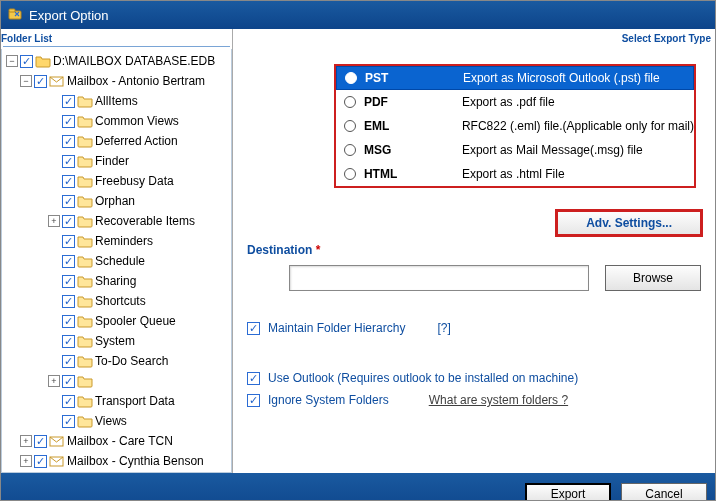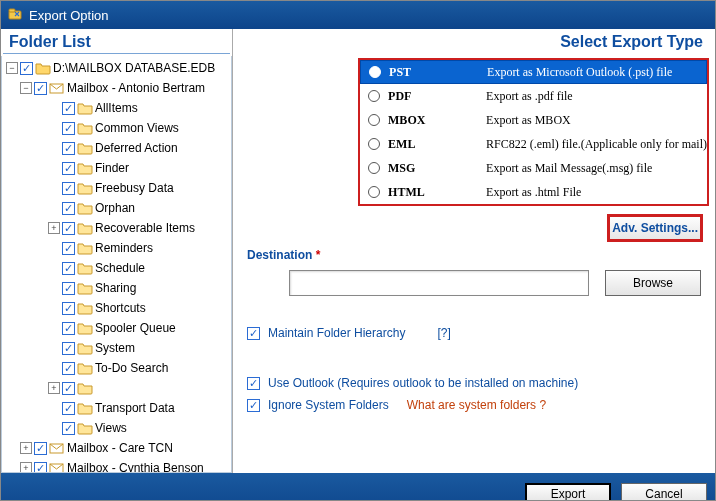--- a/index.html
+++ b/index.html
@@ -36,22 +36,22 @@
   .right {
     flex: 1;
     display: flex;
     flex-direction: column;
     padding: 0 4px;
     align-items: flex-end;
   }
   .section-header {
     color: #0f4ea0;
     font-weight: 600;
-    font-size: 16px;
-    padding: 4px 8px 2px;
+    font-size: 10px;
+    padding: 4px 0 2px;
   }
   .divider {
     height: 1px;
     background: #7aa5d6;
     margin: 0 2px 2px;
   }
   .tree {
     flex: 1;
     overflow: auto;
     padding: 2px 2px 2px 4px;
@@ -81,22 +81,21 @@
     display: inline-flex;
     align-items: center; justify-content: center;
     color: #1e60c8;
     font-size: 11px;
     cursor: pointer;
   }
   .ficon { width:16px; height:14px; display:inline-block; }
   .ficon svg { width:16px; height:14px; }
   .export-table {
     border: 2px solid #cd1f1f;
-    margin: 2px;
-    font-family: Liberation Serif, serif;
+    margin: 15px;
   }
   .export-row {
     display: flex;
     align-items: center;
     height: 24px;
     padding-left: 8px;
     gap: 8px;
     cursor: pointer;
   }
   .export-row.sel {
@@ -110,21 +109,21 @@
     background:#fff;
   }
   .export-row.sel .radio { border-color:#fff; }
   .radio .dot { width:6px; height:6px; background:#000; border-radius:50%; }
   .export-row.sel .radio .dot { background:#fff; }
   .col-fmt { width:90px; font-weight:600; }
   .right-body { padding: 6px 10px; display:flex; flex-direction:column; gap:8px; }
   .adv-wrap { display:flex; justify-content:flex-end; padding: 6px 8px 0; }
   .adv-btn {
     border: 3px solid #cd1f1f;
-    padding: 4px 2px;
+    padding: 4px 28px;
     background: linear-gradient(#fdfdfd,#e7e7e7);
     color: #0f4ea0;
     font-weight: 600;
     cursor: pointer;
   }
   .dest-label { color:#0f4ea0; font-weight:600; }
   .dest-label .req { color:#c00; }
   .dest-row { display:flex; gap:16px; align-items:center;padding-left:42px; }
   .dest-input {
     width: 300px; height:26px;
@@ -139,21 +138,21 @@
     cursor:pointer;
     font-size:12px;
   }
   .chk-row { display:flex; align-items:center; gap:8px; color:#0f4ea0; }
   .chk {
     width:13px; height:13px; border:1px solid #2b6cd4;
     display:inline-flex; align-items:center; justify-content:center;
     color:#1e60c8; font-size:11px; cursor:pointer;
   }
   .hint { color:#0f4ea0; cursor:pointer; }
-  .link { color:#c2410c; cursor:pointer; margin-left:10px; }
+  .link { color:#404040; text-decoration:underline; cursor:pointer; margin-left:32px; }
   .footer {
     height: 41px;
     background: linear-gradient(#1a5aa0,#0d448a);
     display:flex; justify-content:flex-end; align-items:center;
     gap:10px; padding:0 8px;
   }
   .footer .btn { min-width:86px; height:22px; }
   .footer .btn.primary { border:2px solid #000; }
 </style>
 </head>
@@ -366,25 +365,20 @@
           <span class="col-fmt">PST</span>
           <span>Export as Microsoft Outlook (.pst) file</span>
         </div>
         <div class="export-row">
           <span class="radio"></span>
           <span class="col-fmt">PDF</span>
           <span>Export as .pdf file</span>
         </div>
         <div class="export-row">
           <span class="radio"></span>
-          <span class="col-fmt">MBOX</span>
-          <span>Export as MBOX</span>
-        </div>
-        <div class="export-row">
-          <span class="radio"></span>
           <span class="col-fmt">EML</span>
           <span>RFC822 (.eml) file.(Applicable only for mail)</span>
         </div>
         <div class="export-row">
           <span class="radio"></span>
           <span class="col-fmt">MSG</span>
           <span>Export as Mail Message(.msg) file</span>
         </div>
         <div class="export-row">
           <span class="radio"></span>

